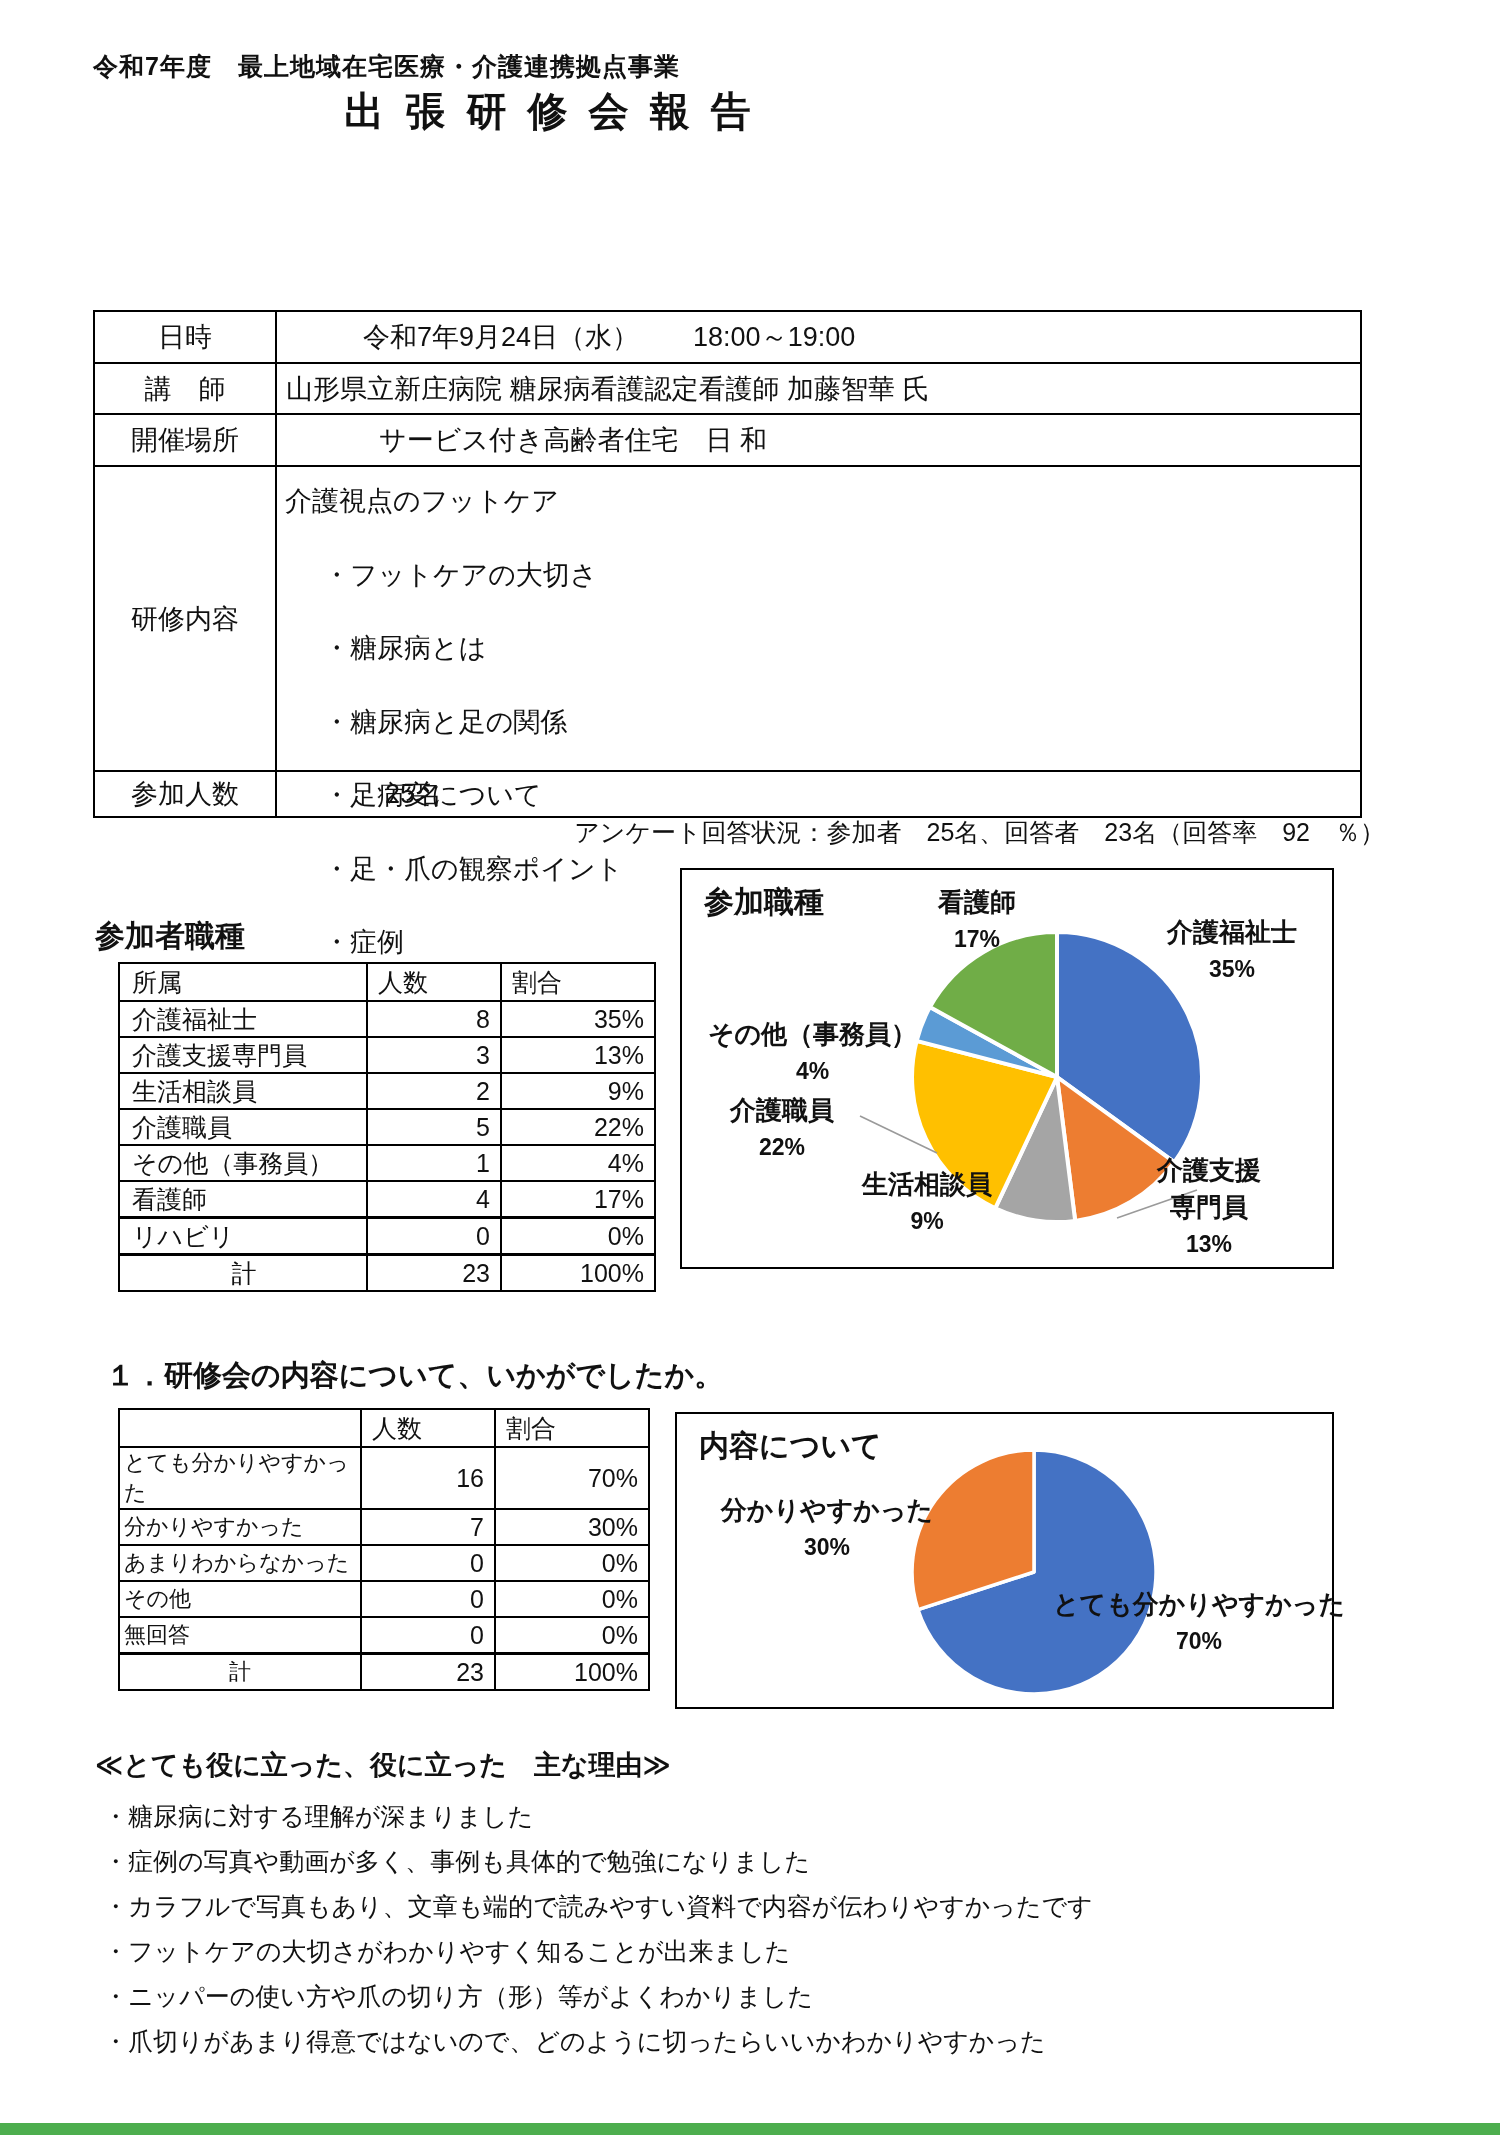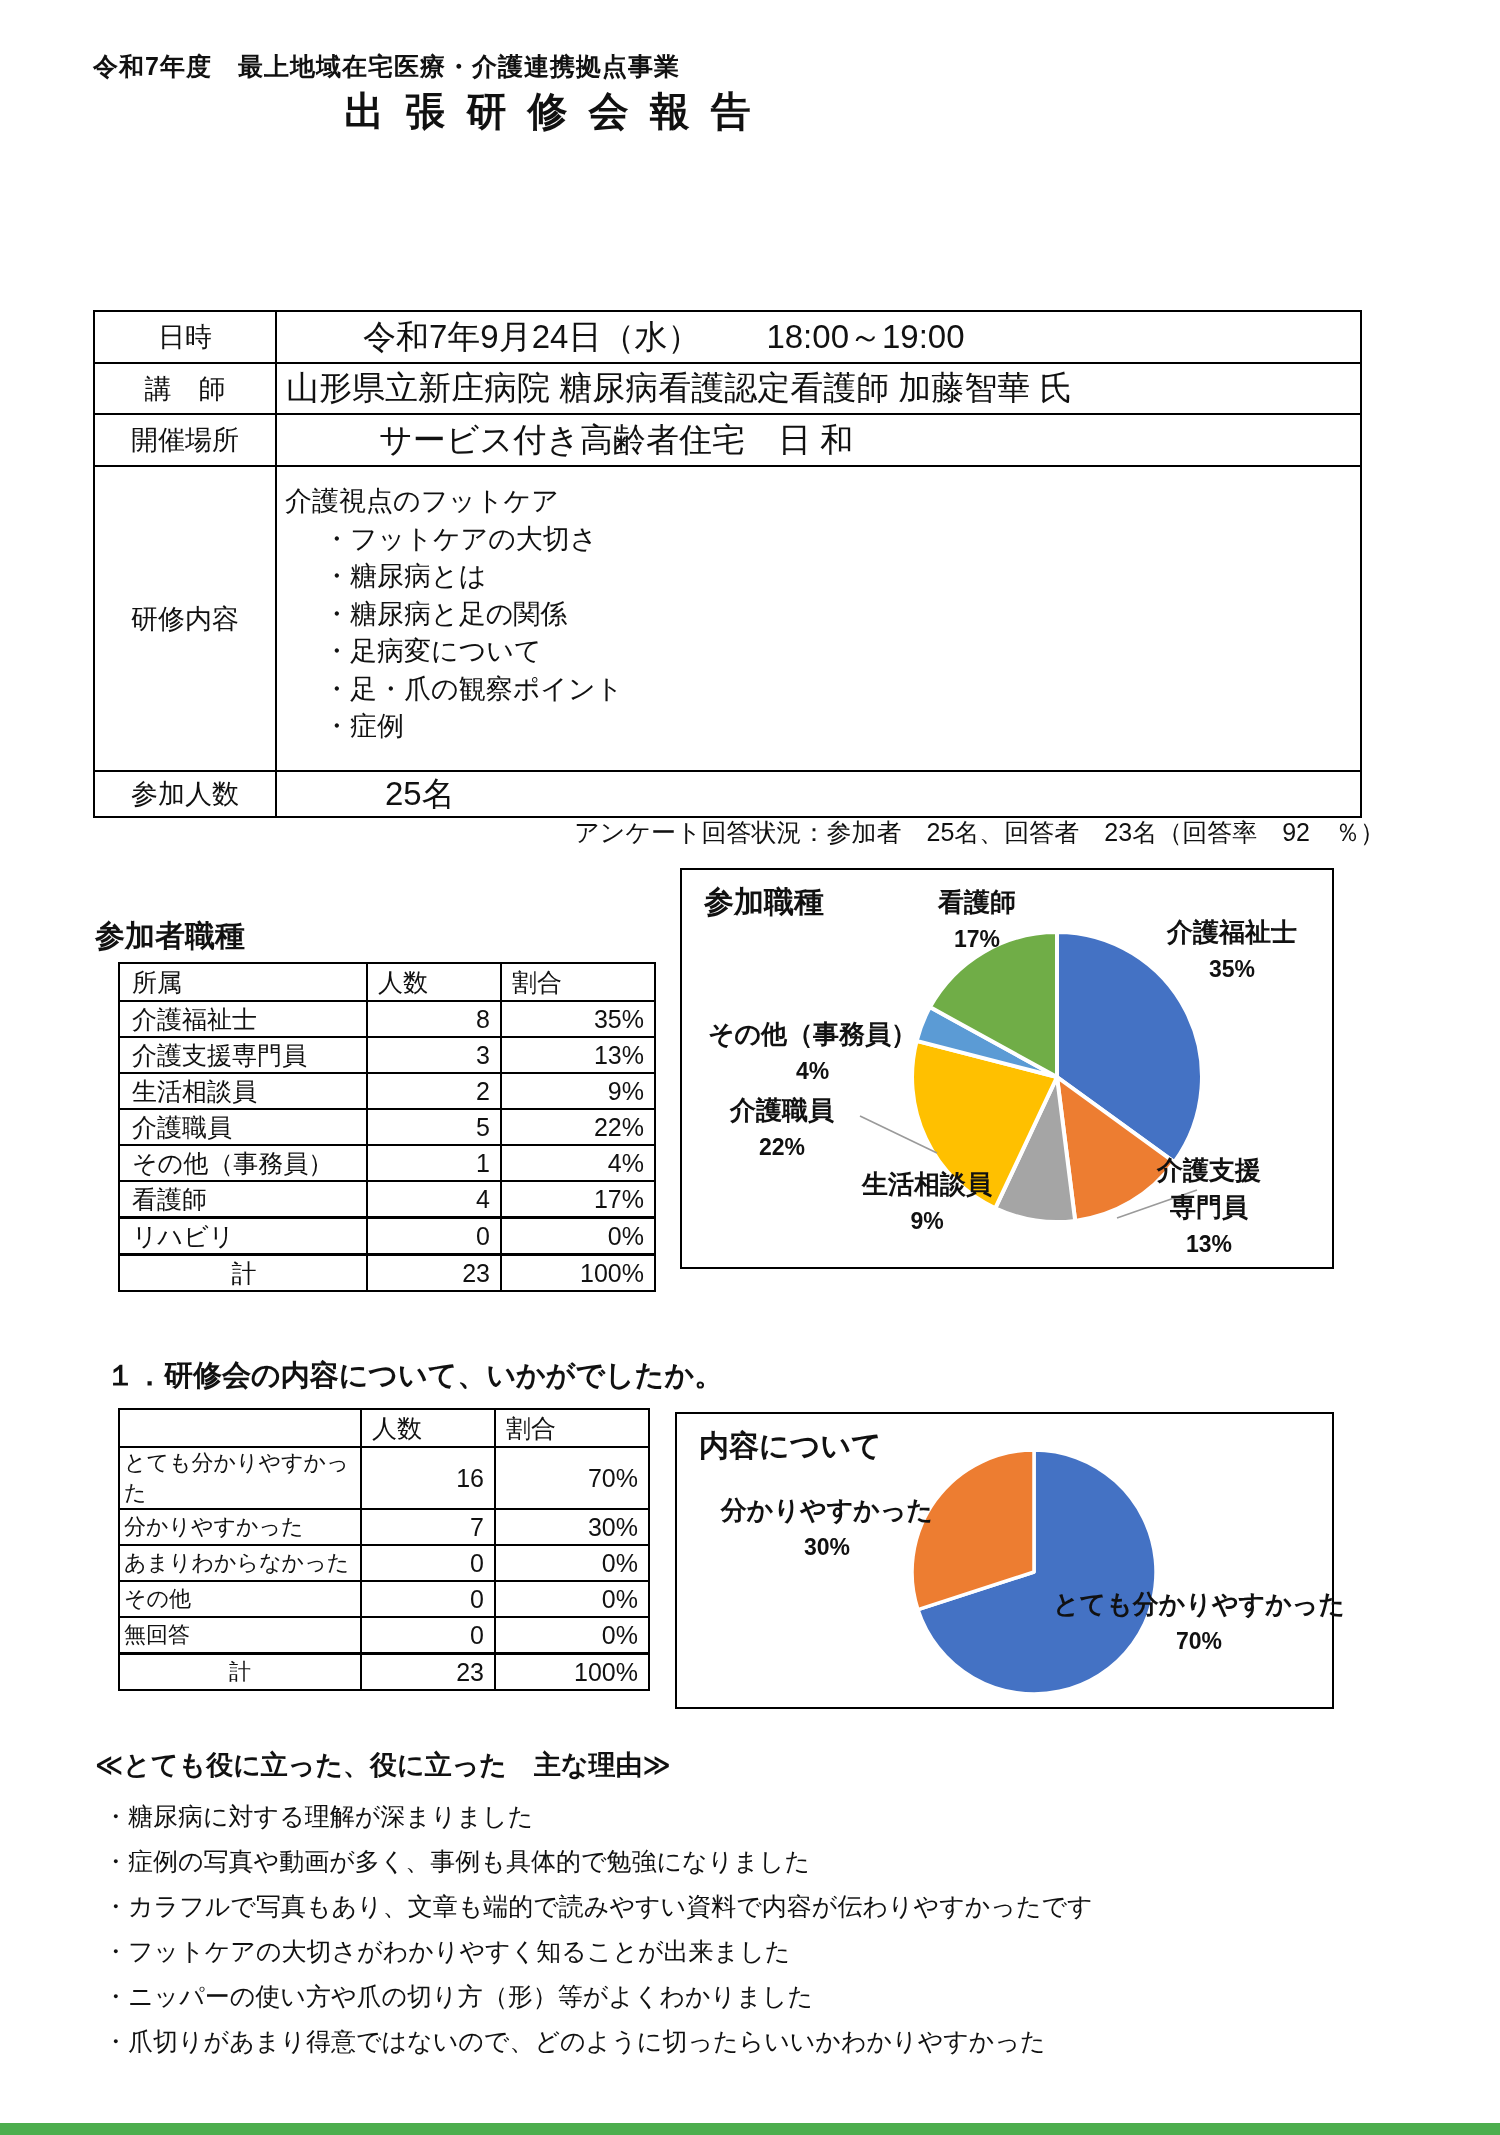--- a/index.html
+++ b/index.html
@@ -11,29 +11,29 @@
   .program-line{left:93px;top:50px;font-size:25px;font-weight:600;letter-spacing:1px;}
   .doc-title{left:100px;top:84px;width:900px;text-align:center;font-size:40px;font-weight:700;letter-spacing:5px;}
   .intro{left:93px;top:156px;font-size:24.5px;line-height:38px;}
 
   
   .info-table{left:93px;top:310px;width:1265px;border:2.5px solid #000;}
   .info-row{display:flex;border-top:2px solid #000;}
   .info-row:first-child{border-top:none;}
   .info-label{width:180px;border-right:2px solid #000;display:flex;align-items:center;
               justify-content:center;font-size:27px;flex-shrink:0;}
-  .info-value{flex:1;display:flex;align-items:center;font-size:33px;}
+  .info-value{flex:1;display:flex;align-items:center;font-size:27px;}
   .h1{height:50px}.h2{height:50px}.h3{height:49px}.h4{height:303px}.h5{height:44px}
   .v-date{padding-left:86px;}
   .v-place{padding-left:102px;}
   .v-lect{padding-left:9px;}
   .v-part{padding-left:64px;margin-left:44px;}
   .v-content{display:block;padding-top:16px;line-height:37.5px;font-size:27px;}
   .v-content .c-title{padding-left:8px;}
-  .v-content .c-item{padding-left:46px;}
+  .v-content .c-item{padding-left:46px;margin-top:36px;}
 
   .survey-line{left:100px;top:816px;width:1285px;text-align:right;font-size:25px;}
 
   
   .occ-heading{left:95px;top:916px;font-size:30px;font-weight:600;}
   .q1-heading{left:106px;top:1356px;font-size:29px;font-weight:700;}
   .reasons-heading{left:95px;top:1747px;font-size:27px;font-weight:700;}
 
   
   table.dt{position:absolute;border-collapse:collapse;font-size:25px;background:#fff;}

